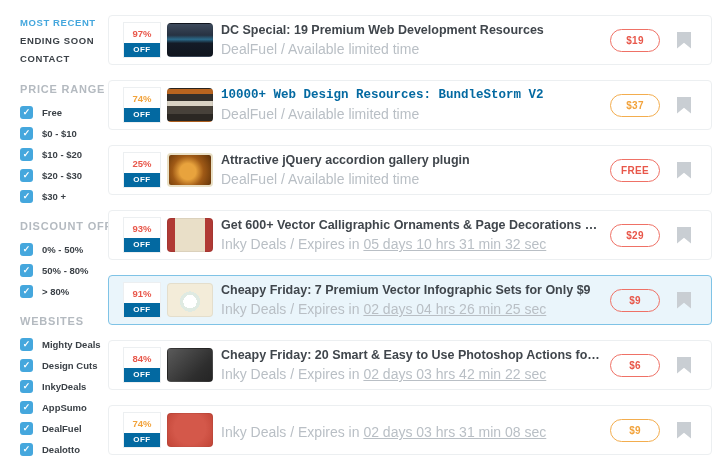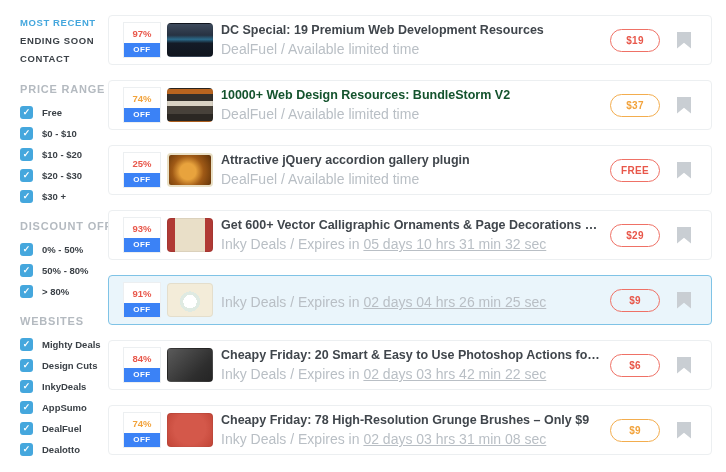--- a/index.html
+++ b/index.html
@@ -31,38 +31,38 @@
   .main{position:absolute;left:108px;top:15px;width:604px;}
   .card{display:flex;align-items:center;height:50px;margin-bottom:15px;
     background:#fff;border:1px solid #eceff1;border-radius:4px;
     padding:0 20px 0 14px;cursor:pointer;}
   .card.highlighted{background:var(--highlight-bg);border-color:var(--highlight-border);}
 
   .discount{width:38px;height:36px;border:1px solid #eceff1;border-radius:0;
     overflow:hidden;text-align:center;flex:0 0 38px;background:#fff;}
   .pct{height:20px;line-height:21px;font-size:9.5px;font-weight:700;background:#fff;}
   .off{height:14px;line-height:14px;font-size:8px;font-weight:700;color:#fff;
-    background:#3b82f6;letter-spacing:.5px;}
+    background:#0369a1;letter-spacing:.5px;}
   .c-red{color:var(--red);}
   .c-orange{color:var(--orange);}
 
   .thumb{width:46px;height:34px;border-radius:4px;margin-left:6px;flex:0 0 46px;
     border:1px solid rgba(0,0,0,.06);}
   .thumb-1{background:linear-gradient(180deg,#3d4a5c 0%,#273242 35%,#2a6a8a 48%,#141b26 60%,#10161f 100%);}
   .thumb-2{background:linear-gradient(180deg,#b8641f 0 16%,#332f2b 16% 38%,#d9d2c4 38% 52%,#47413a 52% 78%,#2b2723 78% 100%);}
   .thumb-3{background:radial-gradient(circle at 45% 55%,#e8a33d 0 28%,#a05a16 55%,#5c3008 100%);border:2px solid #e9e0c6;}
   .thumb-4{background:linear-gradient(90deg,#b03a35 0 16%,#e9dfc8 16% 84%,#b03a35 84% 100%);}
   .thumb-5{background:radial-gradient(circle at 50% 55%,#ffffff 0 24%,#dfeae2 24% 36%,#f3ecd9 36% 100%);}
   .thumb-6{background:linear-gradient(135deg,#5a5a5a,#2e2e2e 70%,#242424);}
   .thumb-7{background:radial-gradient(circle at 50% 45%,#d4584a 0 55%,#c24537 100%);}
 
   .info{flex:1;min-width:0;margin-left:8px;padding-right:10px;}
   .title{font-size:12.5px;font-weight:700;color:#40464c;white-space:nowrap;
     overflow:hidden;text-overflow:ellipsis;}
-  .title.muted{color:#14532d;}
+  .title.muted{color:#0369a1;font-family:Liberation Mono, monospace;}
   .meta{margin-top:4px;font-size:14px;color:#b9bfc5;white-space:nowrap;
     overflow:hidden;text-overflow:ellipsis;}
   .countdown{text-decoration:underline;}
 
   .price{min-width:50px;height:23px;padding:0 9px;border:1.5px solid;border-radius:12px;
     display:flex;align-items:center;justify-content:center;
     font-size:10px;font-weight:700;letter-spacing:.3px;flex:0 0 auto;}
   .price.c-red{border-color:#ef7166;text-align:right;}
   .price.c-orange{border-color:#f3ad4e;}
 
@@ -262,20 +262,21 @@
     <div class="bookmark"></div>
   </article>
 
   <article class="card highlighted">
     <div class="discount">
       <div class="pct c-red">91%</div>
       <div class="off">OFF</div>
     </div>
     <div class="thumb thumb-5"></div>
     <div class="info">
+      <div class="title">Cheapy Friday: 7 Premium Vector Infographic Sets for Only $9</div>
       <div class="meta">
         <span class="source">Inky Deals</span><span class="sep"> / </span><span class="avail">Expires in </span><span class="countdown">02 days 04 hrs 26 min 25 sec</span>
       </div>
     </div>
     <div class="price c-red">$9</div>
     <div class="bookmark"></div>
   </article>
 
   <article class="card">
     <div class="discount">
@@ -293,21 +294,20 @@
     <div class="bookmark"></div>
   </article>
 
   <article class="card">
     <div class="discount">
       <div class="pct c-orange">74%</div>
       <div class="off">OFF</div>
     </div>
     <div class="thumb thumb-7"></div>
     <div class="info">
-      <div class="title">Cheapy Friday: 78 High-Resolution Grunge Brushes – Only $9</div>
       <div class="meta">
         <span class="source">Inky Deals</span><span class="sep"> / </span><span class="avail">Expires in </span><span class="countdown">02 days 03 hrs 31 min 08 sec</span>
       </div>
     </div>
     <div class="price c-orange">$9</div>
     <div class="bookmark"></div>
   </article>
 </main>
 </div>
 

